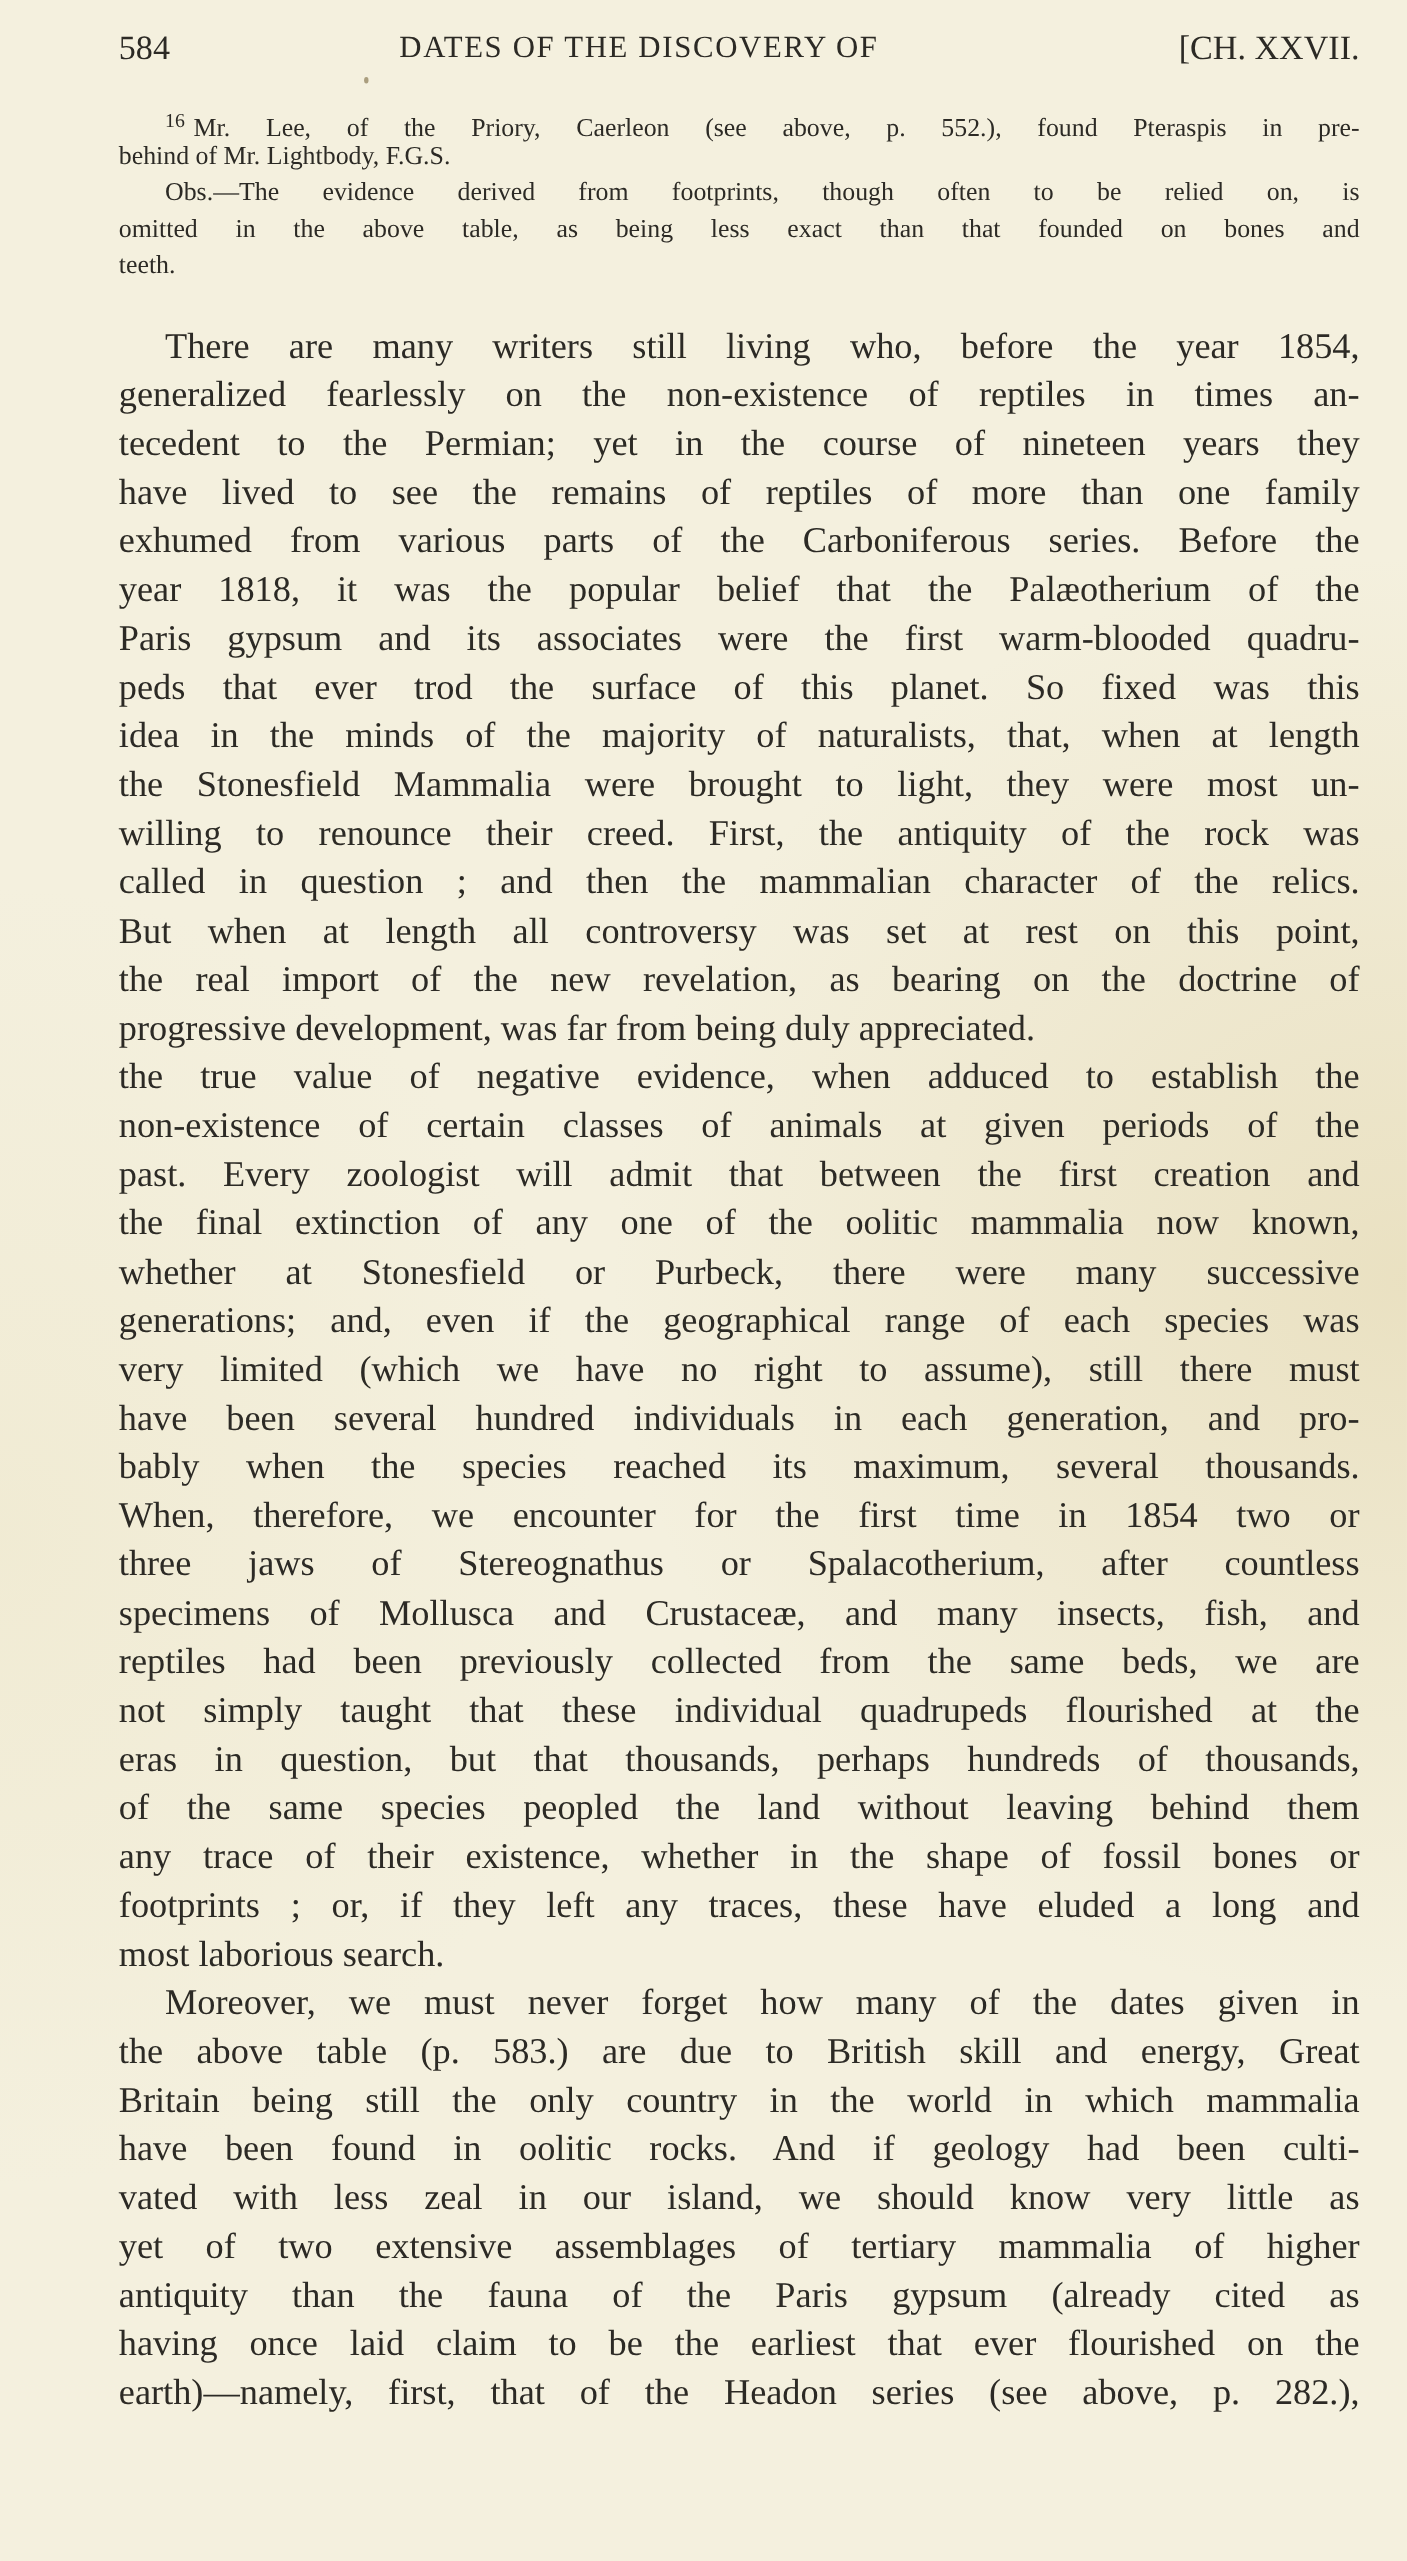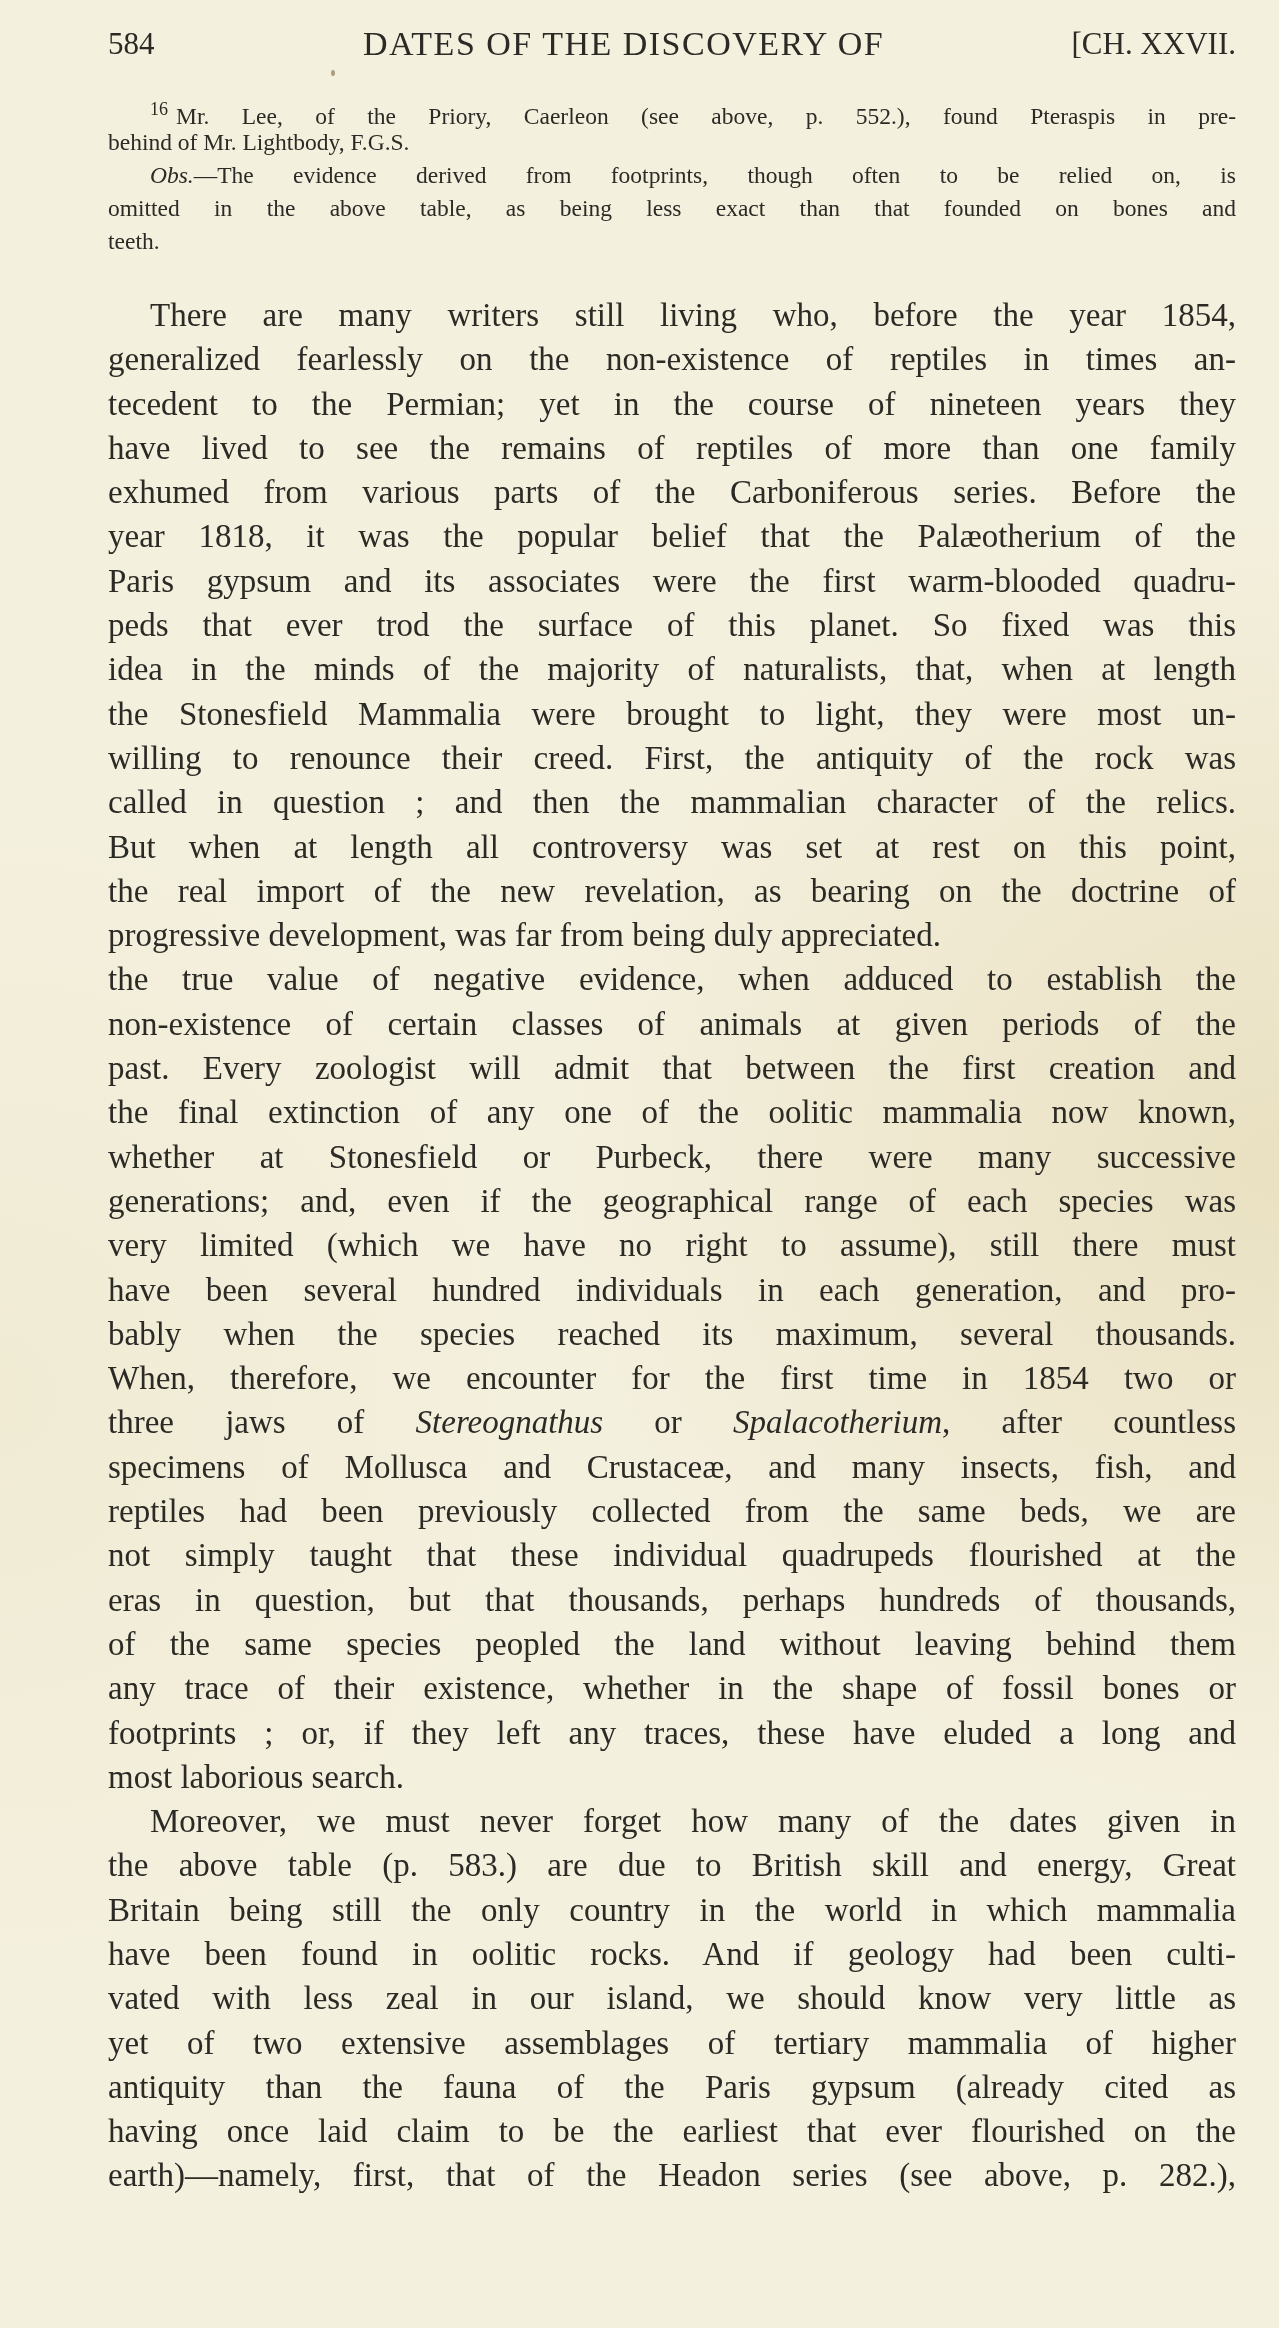--- a/index.html
+++ b/index.html
@@ -13,36 +13,36 @@
     font-family: "Liberation Serif", "DejaVu Serif", serif;
     color: #2c2a25;
   }
   .page { position: absolute; left: 108px; top: 0; width: 1128px; }
 
   .running-head {
     position: absolute; top: 24px; left: 0; width: 1128px; height: 40px;
     font-size: 31px; line-height: 40px;
   }
   .pnum { position: absolute; left: 0; top: 0; }
-  .rtitle { position: absolute; left: 255px; top: 0; letter-spacing: 1.5px; font-variant: small-caps; text-transform: uppercase; font-size: 34px; }
+  .rtitle { position: absolute; left: 255px; top: 0; letter-spacing: 1.5px; font-variant: small-caps; text-transform: uppercase; font-size: 28px; }
   .rch { position: absolute; right: 0; top: 0; font-variant: small-caps; }
 
   .fly-spot { position: absolute; left: 223px; top: 70px; width: 4px; height: 6px; background: #8a7a55; border-radius: 50%; opacity: 0.7; }
 
   .notes { position: absolute; top: 93px; left: 0; width: 1128px; font-size: 23.5px; }
   .nline { height: 33px; line-height: 33px; text-align: justify; text-align-last: justify; white-space: nowrap; overflow: visible; }
   .nline.last { text-align-last: left; }
   .indent-n { padding-left: 42px; }
   sup.fn { font-size: 18px; vertical-align: 9px; margin-right: 8px; }
 
   .body { position: absolute; top: 293px; left: 0; width: 1128px; font-size: 33px; }
   .line { height: 44.3px; line-height: 44.3px; text-align: justify; text-align-last: justify; white-space: normal; }
   .line.last { text-align-last: left; }
   .indent { padding-left: 42px; }
-  .it { font-style: italic; }
+  .it { }
 </style>
 </head>
 <body>
 
 <div class="page">
 
   <div class="running-head">
     <span class="pnum">584</span>
     <span class="rtitle">DATES OF THE DISCOVERY OF</span>
     <span class="rch">[CH. XXVII.</span>

